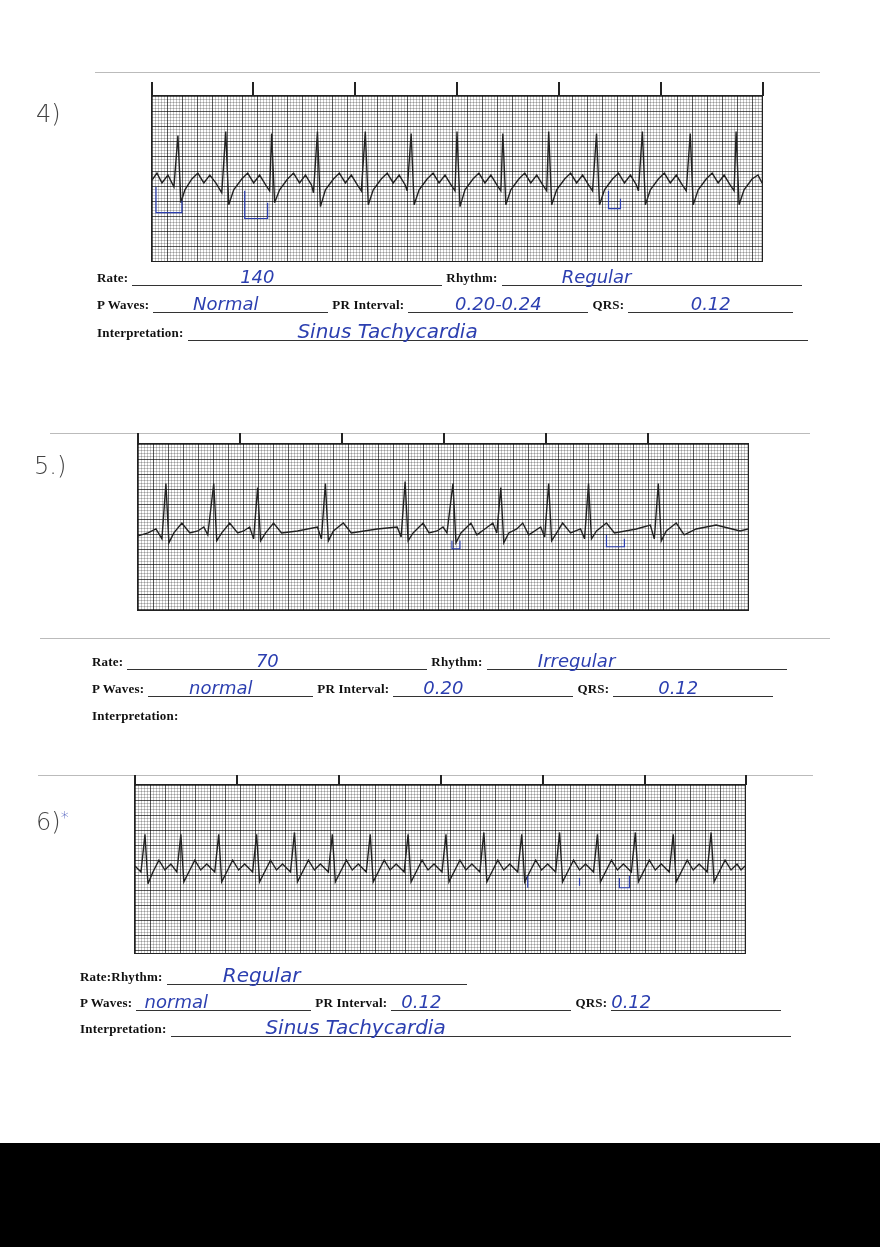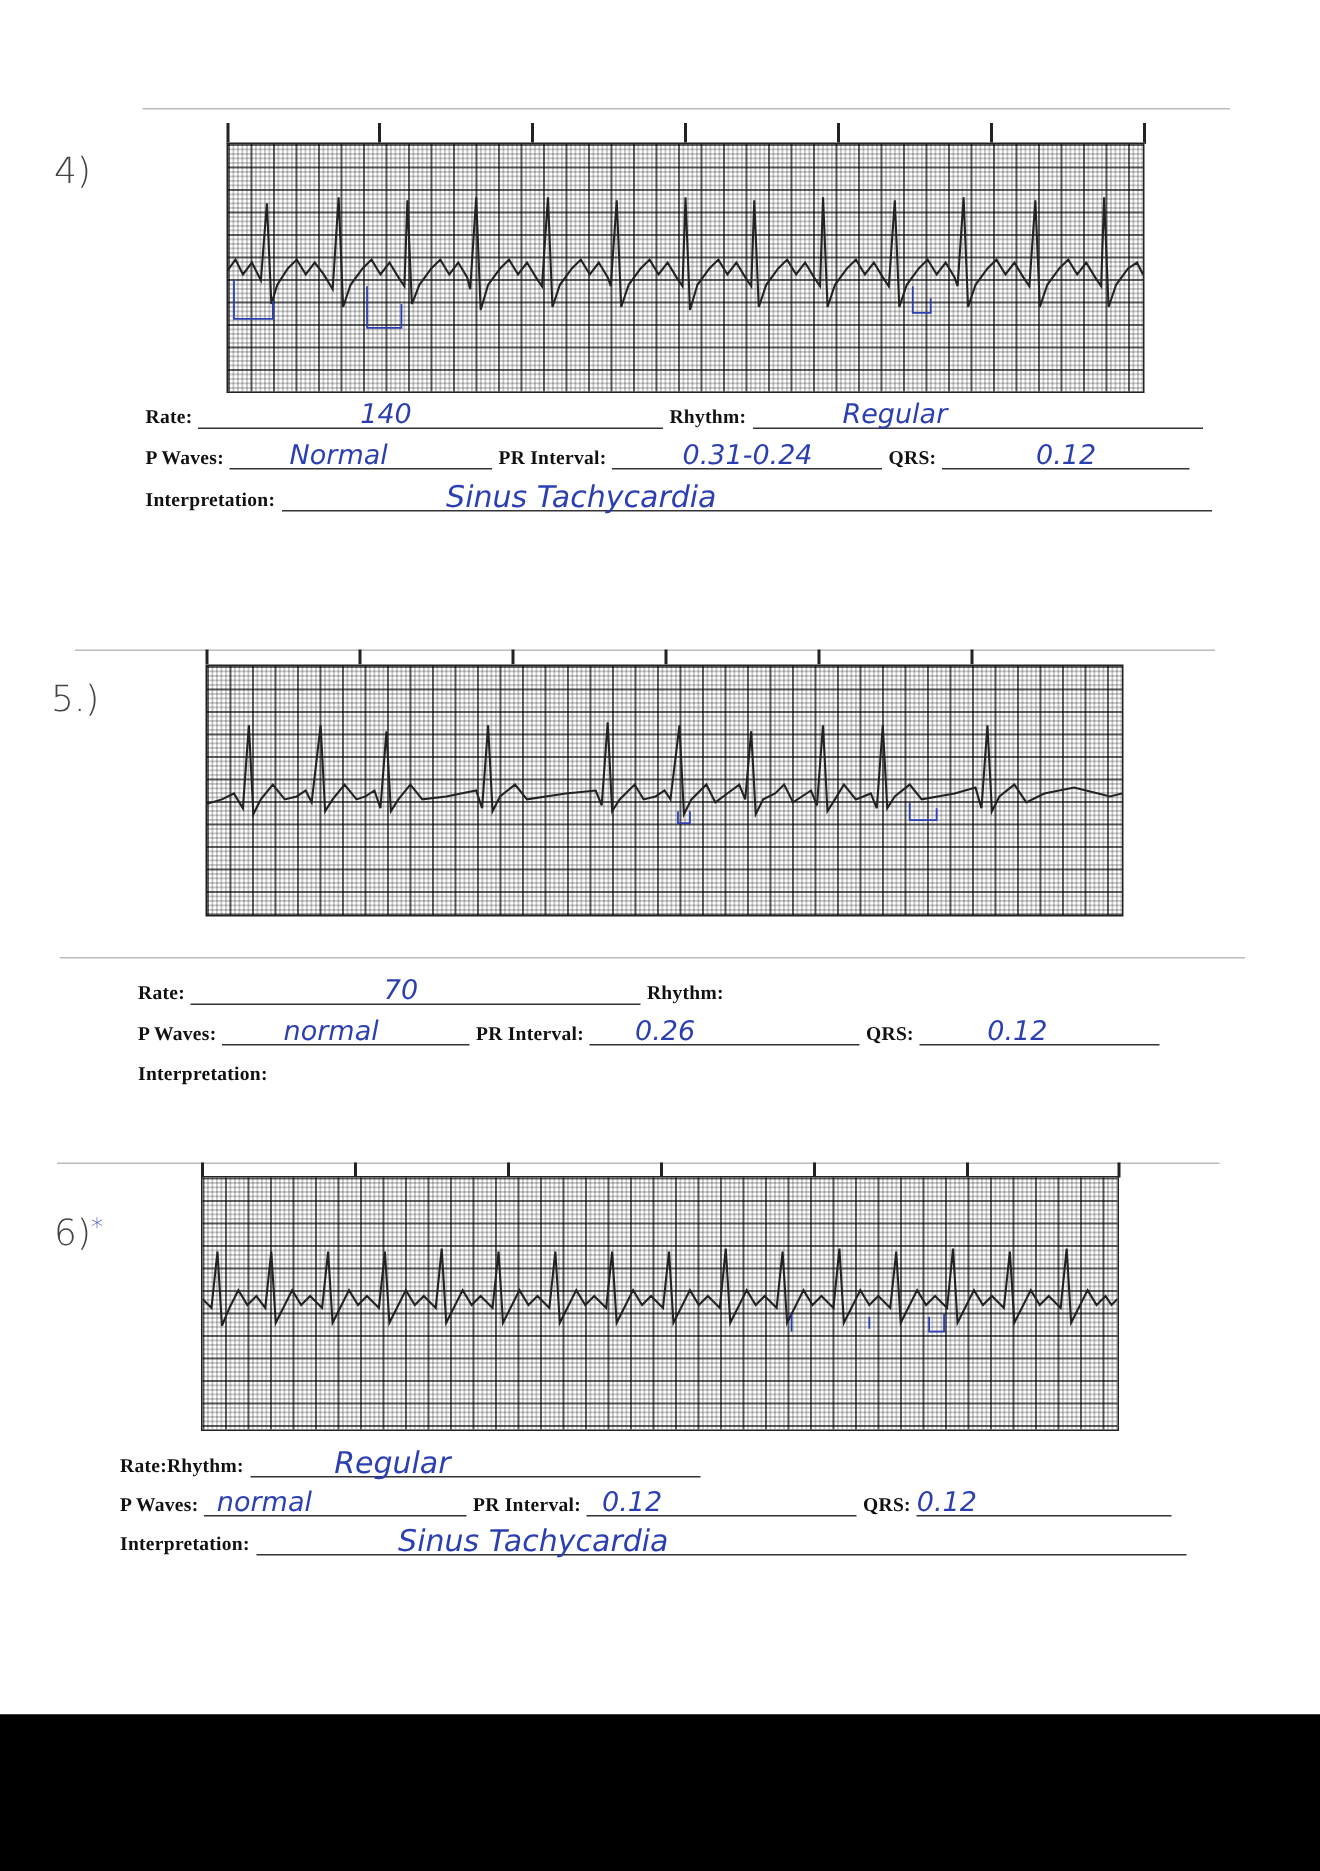--- a/index.html
+++ b/index.html
@@ -57,21 +57,21 @@
         <span class="hw" style="left:-110px;">Regular</span>
       </span>
   </div>
   <div class="field-row" style="left:97px;top:297px;">
     <span class="lbl">P Waves:</span>
     <span class="line" style="width:175px;">
         <span class="hw" style="left:-30px;">Normal</span>
       </span>
     <span class="lbl">PR Interval:</span>
     <span class="line" style="width:180px;">
-        <span class="hw">0.31-0.24</span>
+        <span class="hw">0.20-0.24</span>
       </span>
     <span class="lbl">QRS:</span>
     <span class="line" style="width:165px;">
         <span class="hw">0.12</span>
       </span>
   </div>
   <div class="field-row" style="left:97px;top:325px;">
     <span class="lbl">Interpretation:</span>
     <span class="line" style="width:620px;">
         <span class="hw" style="left:-220px;font-size:20px;">Sinus Tachycardia</span>
@@ -94,29 +94,32 @@
     </svg>
   </div>
 
   <div class="topline" style="left:40px;top:638px;width:790px;"></div>
   <div class="field-row" style="left:92px;top:654px;">
     <span class="lbl">Rate:</span>
     <span class="line" style="width:300px;">
         <span class="hw" style="left:-20px;">70</span>
       </span>
     <span class="lbl">Rhythm:</span>
+    <span class="line" style="width:300px;">
+        <span class="hw" style="left:-120px;">Irregular</span>
+      </span>
   </div>
   <div class="field-row" style="left:92px;top:681px;">
     <span class="lbl">P Waves:</span>
     <span class="line" style="width:165px;">
         <span class="hw" style="left:-20px;">normal</span>
       </span>
     <span class="lbl">PR Interval:</span>
     <span class="line" style="width:180px;">
-        <span class="hw" style="left:-80px;">0.26</span>
+        <span class="hw" style="left:-80px;">0.20</span>
       </span>
     <span class="lbl">QRS:</span>
     <span class="line" style="width:160px;">
         <span class="hw" style="left:-30px;">0.12</span>
       </span>
   </div>
   <div class="field-row" style="left:92px;top:708px;">
     <span class="lbl">Interpretation:</span>
   </div>
 

